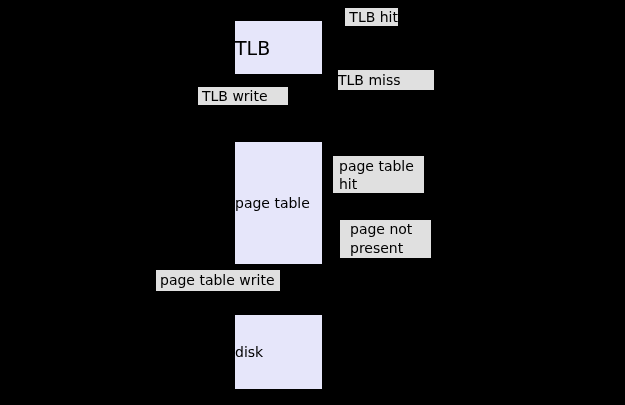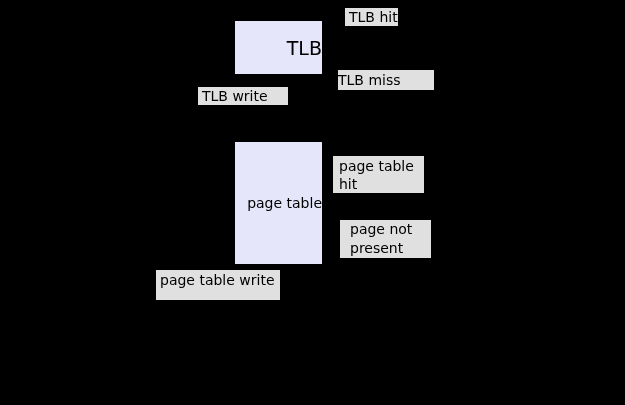--- a/index.html
+++ b/index.html
@@ -16,54 +16,57 @@
     font-family: "DejaVu Sans", "Liberation Sans", sans-serif;
     color: #000;
   }
   .node {
     position: absolute;
     box-sizing: border-box;
     background: var(--node_fill, #e6e6fa);
     border: 1px solid #000;
     display: flex;
     align-items: center;
-    justify-content: flex-end;
+    justify-content: flex-start;
     text-align: center;
   }
   .node-tlb   { left: 234px; top: 20px;  width: 89px; height: 55px;  font-size: 19px; }
   .node-pt    { left: 234px; top: 141px; width: 89px; height: 124px; font-size: 14px; }
   .node-disk  { left: 234px; top: 314px; width: 89px; height: 76px;  font-size: 14px; }
   .edge-label {
     position: absolute;
     box-sizing: border-box;
     background: var(--label_fill, #e0e0e0);
     font-size: 14px;
     white-space: pre-line;
     color: #000;
   }
-  .lbl-tlb-hit   { left: 345px; top: 8px;   width: 53px;  height: 18px; line-height: 18px; padding-left: 4px; }
+  .lbl-tlb-hit   { left: 345px; top: 8px;   width: 53px;  height: 18px; line-height: 18px; padding-left: 4px; text-align: right; }
   .lbl-tlb-miss  { left: 338px; top: 70px;  width: 96px;  height: 20px; line-height: 20px; }
   .lbl-tlb-write { left: 198px; top: 87px;  width: 90px;  height: 18px; line-height: 18px; padding-left: 4px; }
   .lbl-pt-hit    { left: 333px; top: 156px; width: 91px;  height: 37px; line-height: 18px; padding: 1px 0 0 6px; }
   .lbl-pnp       { left: 340px; top: 220px; width: 91px;  height: 38px; line-height: 19px; padding-left: 10px; }
-  .lbl-pt-write  { left: 156px; top: 270px; width: 124px; height: 30px; line-height: 21px; padding-left: 4px; }
+  .lbl-pt-write  { left: 156px; top: 270px; width: 124px; height: 21px; line-height: 21px; padding-left: 4px; }
 </style>
 </head>
 <body>
 
 <div class="canvas">
 
   <div class="node node-tlb">
     <span>TLB</span>
   </div>
 
   <div class="node node-pt">
     <span>page table</span>
   </div>
 
+  <div class="node node-disk">
+    <span>disk</span>
+  </div>
 
   <div class="edge-label lbl-tlb-hit">TLB hit</div>
 
   <div class="edge-label lbl-tlb-miss">TLB miss</div>
 
   <div class="edge-label lbl-tlb-write">TLB write</div>
 
   <div class="edge-label lbl-pt-hit">page table
 hit</div>
 

